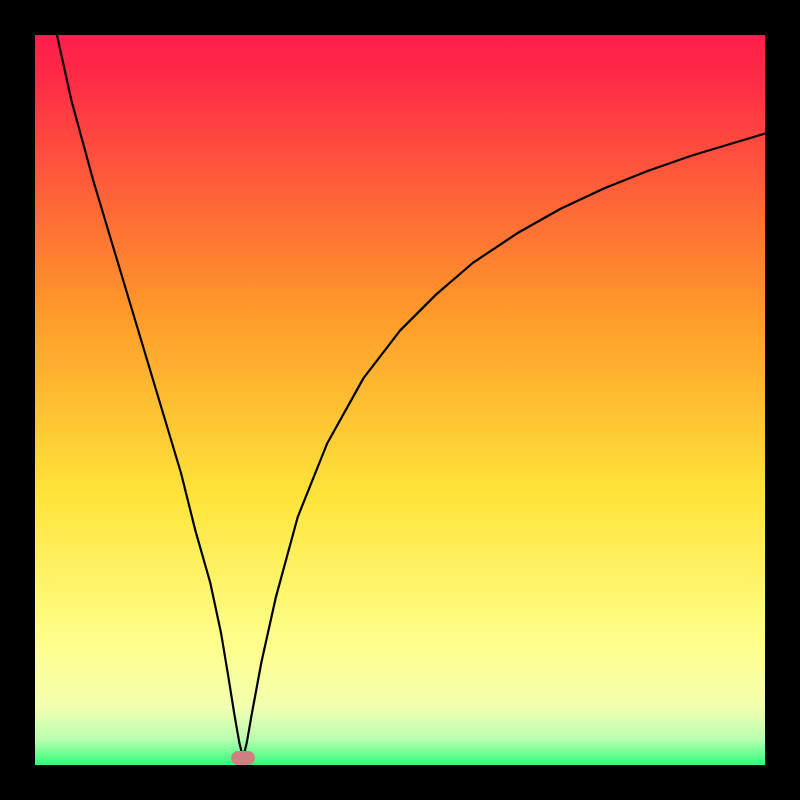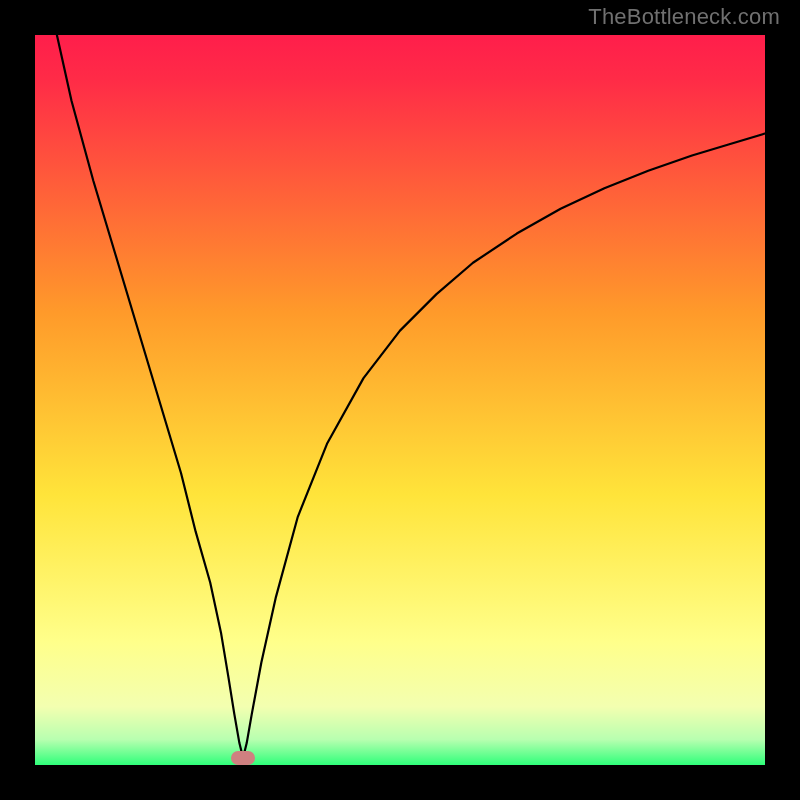--- a/index.html
+++ b/index.html
@@ -54,21 +54,20 @@
     border-radius: 7px;
     background: #cf8080;
   }
   
 </style>
 </head>
 <body>
 
 <div class="outer">
 
-  <div class="watermark">TheBottleneck.com</div>
 
   <div class="plot-wrap">
     <svg class="plot-bg" viewBox="0 0 100 100" preserveAspectRatio="none">
       <defs>
         <linearGradient id="g" x1="0" y1="0" x2="0" y2="1">
           <stop id="s0" offset="0%" stop-color="#ff1e4b"></stop>
           <stop id="s1" offset="6%" stop-color="#ff2b47"></stop>
           <stop id="s2" offset="38%" stop-color="#ff9a2a"></stop>
           <stop id="s3" offset="63%" stop-color="#ffe43a"></stop>
           <stop id="s4" offset="83%" stop-color="#ffff8a"></stop>

